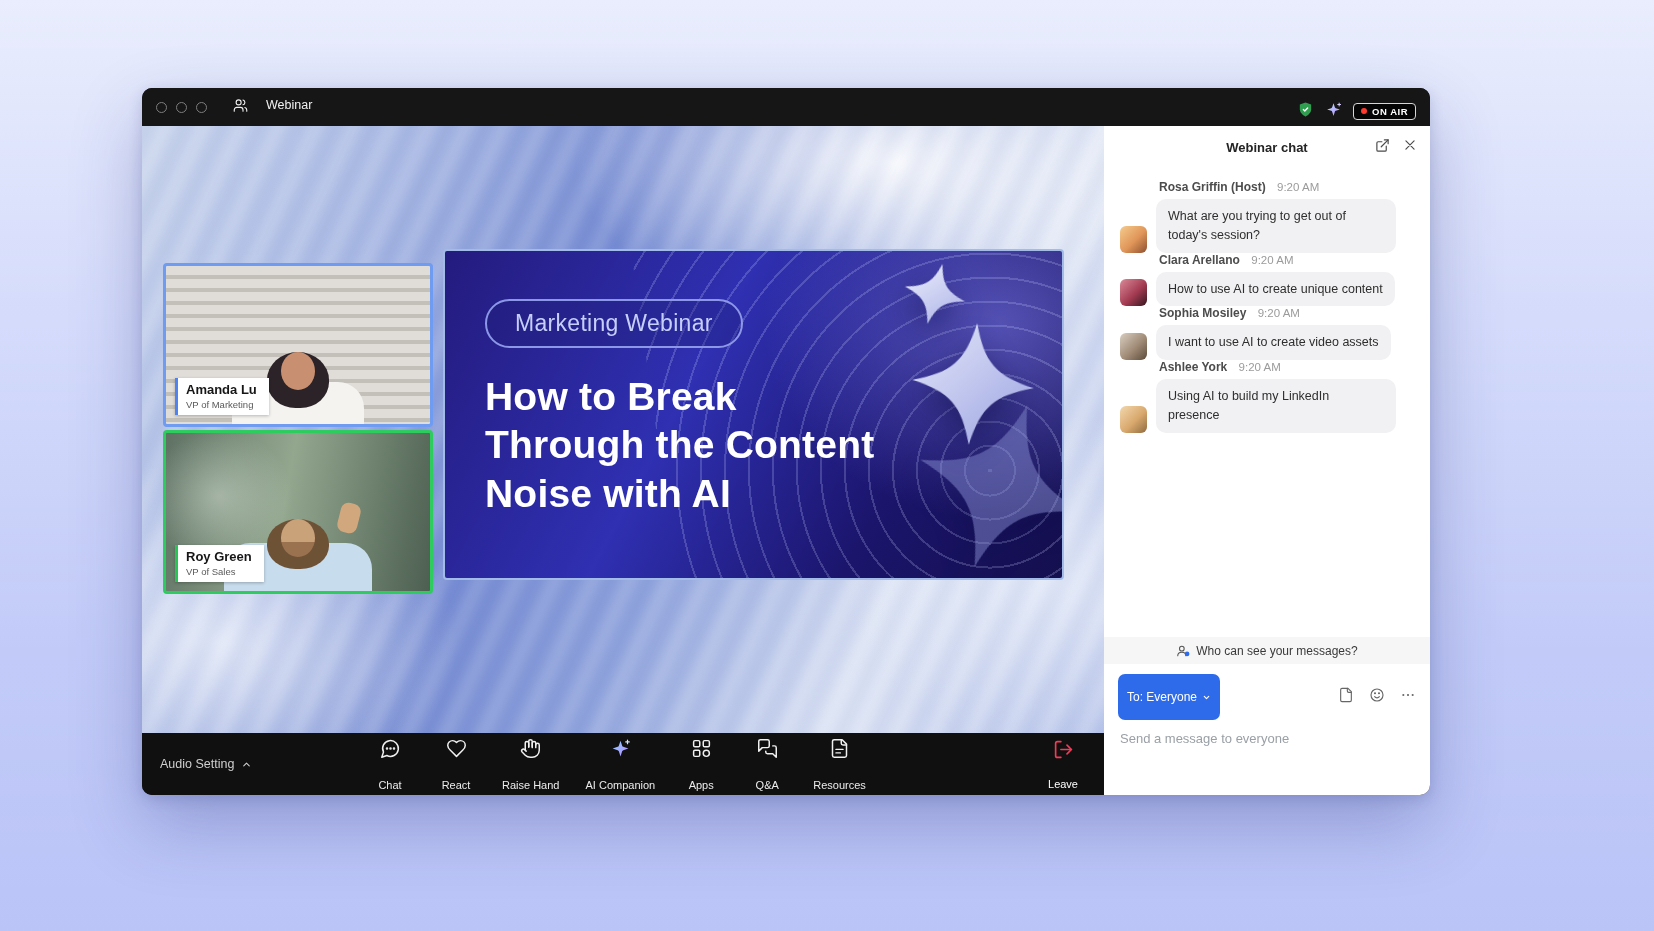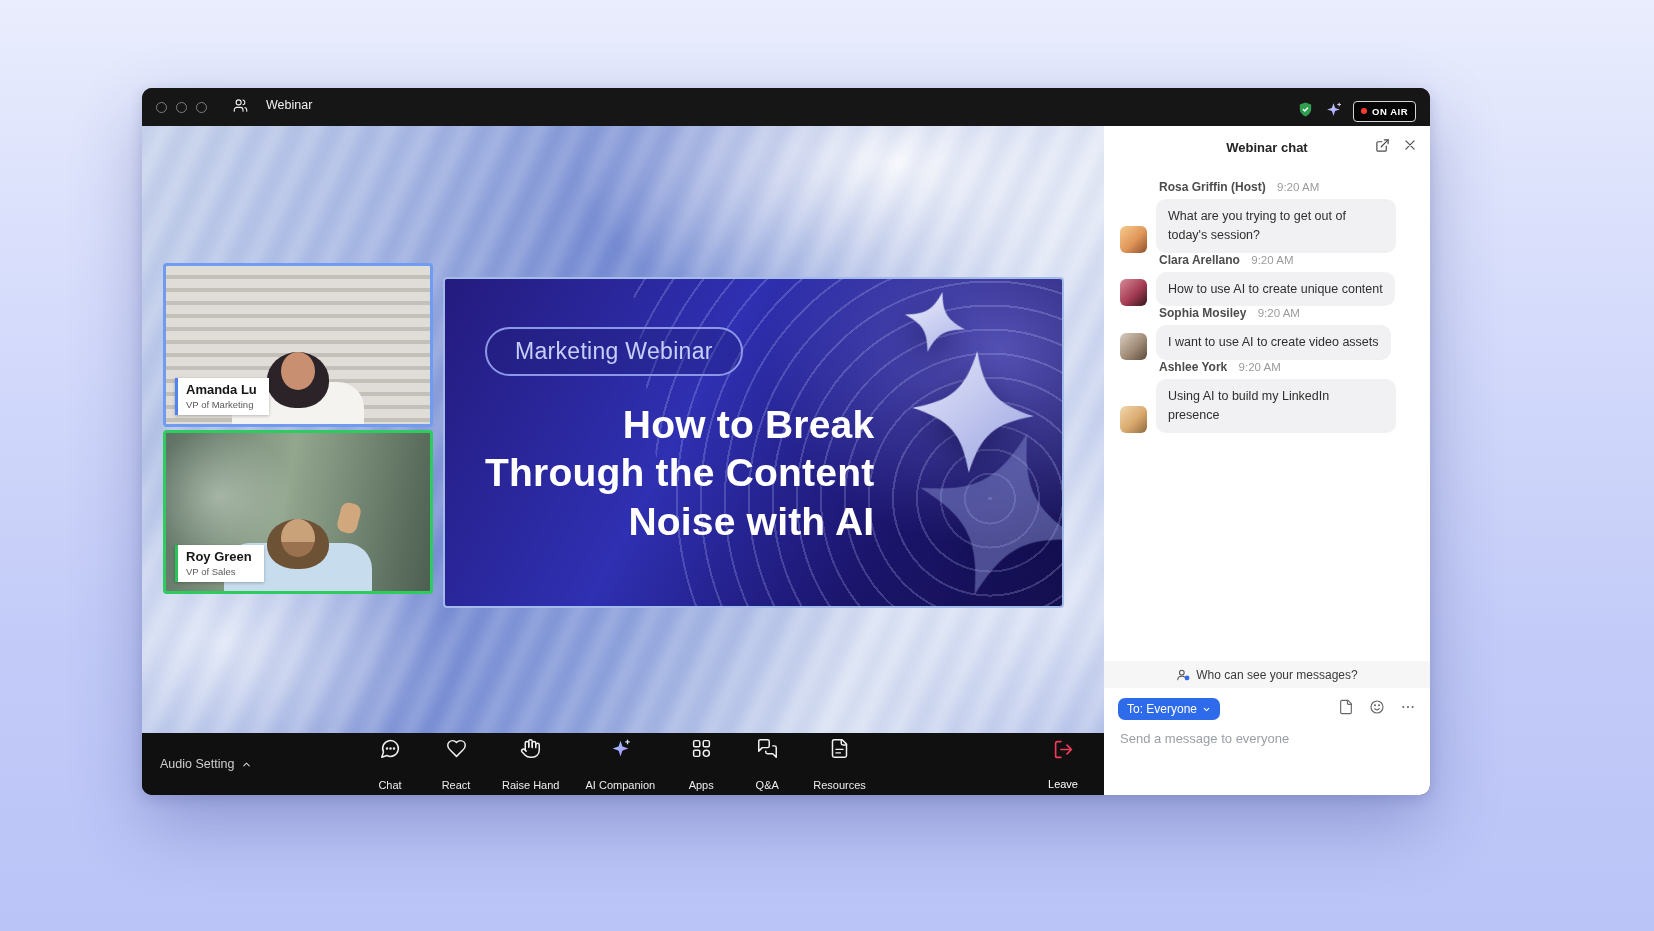--- a/index.html
+++ b/index.html
@@ -11,21 +11,21 @@
 
   .window { position:absolute; left:142px; top:88px; width:1288px; height:707px;
     border-radius:10px; overflow:hidden; display:flex; flex-direction:column;
     box-shadow: 0 30px 70px rgba(40,50,130,.30), 0 4px 14px rgba(40,50,130,.18); background:#0f0f0f; }
 
   
   .titlebar { flex:none; height:38px; background:#161616; display:flex; align-items:center; padding:0 14px; }
   .lights { display:flex; gap:9px; margin-right:26px; }
   .light { width:11px; height:11px; border-radius:50%; border:1.5px solid #7e7e7e; background:transparent; }
   .app-title { display:flex; gap:18px; color:#f0f0f0; font-size:12.5px; }
-  .tb-right { margin-left:auto; display:flex; gap:11px;margin-top:8px; }
+  .tb-right { margin-left:auto; display:flex; align-items:center; gap:11px;margin-top:8px; }
   .onair { display:flex; align-items:center; gap:5px; border:1px solid #d6d6d6; border-radius:4px;
     padding:2px 7px; background:#050505; color:#fff; font-size:9.5px; font-weight:bold; letter-spacing:.5px; }
   .onair-dot { width:6px; height:6px; border-radius:50%; background:#ff3b30; }
 
   .body-row { flex:1; display:flex; min-height:0; }
 
   
   .main { width:962px; flex:none; display:flex; flex-direction:column; position:relative; }
   .stage { flex:1; position:relative; overflow:hidden;
     background:
@@ -54,25 +54,25 @@
   .torso-roy { background:#c7dcec; width:148px; height:52px; }
   .hand-roy { position:absolute; right:14px; bottom:62px; width:20px; height:30px; border-radius:8px;
     background:#d1a87e; transform:rotate(14deg); }
 
   .nametag { position:absolute; left:9px; bottom:9px; background:#fff; padding:5px 12px 5px 8px;
     border-left:3px solid #4f83f1; box-shadow:0 1px 3px rgba(0,0,0,.25); }
   .nametag .nm { font-size:13px; font-weight:bold; color:#161616; line-height:1.15; }
   .nametag .rl { font-size:9.5px; color:#5a5a5a; margin-top:1px; }
 
   
-  .slide { position:absolute; left:301px; top:151px; width:621px; height:331px; border:2px solid #a2bbe8; border-radius:4px;
+  .slide { position:absolute; left:301px; top:123px; width:621px; height:331px; border:2px solid #a2bbe8; border-radius:4px;
     overflow:hidden;
     background:
       radial-gradient(70% 110% at 90% 22%, rgba(140,140,255,.5), rgba(0,0,0,0) 55%),
-      linear-gradient(118deg,#241b7e 0%, #2f30b2 40%, #1b156c 72%, #140f4e 100%); text-align: right; }
+      linear-gradient(118deg,#241b7e 0%, #2f30b2 40%, #1b156c 72%, #140f4e 100%); }
   .slide .ripples { position:absolute; right:-160px; top:-60px; width:560px; height:520px; transform:rotate(-8deg);
     background: repeating-radial-gradient(circle at 58% 55%, rgba(200,206,255,.22) 0 2px, rgba(0,0,0,0) 2px 24px); }
   .star { position:absolute; filter: drop-shadow(0 12px 16px rgba(8,8,60,.5)); }
   .star-small { right:96px; top:12px; width:62px; height:62px; transform:rotate(14deg); }
   .star-big   { right:28px; top:72px; width:122px; height:122px; transform:rotate(4deg); }
   .star-ghost { right:-24px; top:150px; width:170px; height:170px; opacity:.45; transform:rotate(18deg); }
 
   .slide-badge { position:absolute; left:40px; top:48px; padding:9px 28px; border:2px solid #8d97e8; border-radius:32px;
     color:#c6cffb; font-size:23px; background:rgba(28,28,110,.28); letter-spacing:.3px; }
   .slide-headline { position:absolute; left:40px; top:122px; color:#ffffff; font-size:39px; font-weight:bold;
@@ -107,21 +107,21 @@
   .bubble { background:#f1f1f3; border-radius:10px; padding:8px 12px; font-size:12.5px; color:#2e2e2e;
     line-height:1.5; max-width:240px; width:fit-content; }
 
   .privacy-bar { flex:none; height:27px; background:#f6f6f7; display:flex; align-items:center; justify-content:center;
     gap:6px; font-size:12px; color:#3a3a3a; }
   .presence-dot { fill:#2e6bea; }
 
   .composer { flex:none; padding:10px 14px 0; }
   .composer-row { display:flex; align-items:center; }
   .to-pill { display:inline-flex; align-items:center; gap:5px; background:#2e6bea; color:#fff; font-size:12px;
-    border:none; border-radius:7px; padding:4px 9px; }
+    border:none; border-radius:7px; padding:16px 9px; }
   .composer-icons { margin-left:auto; display:flex; align-items:center; gap:15px; }
   .composer-input { border:none; outline:none; background:transparent; width:100%; font-size:13px; color:#333;
     padding:11px 2px 0; font-family:"Liberation Sans", sans-serif; }
   .composer-input::placeholder { color:#9aa0a6; }
   .chat-bottom-space { flex:none; height:48px; }
 </style>
 </head>
 <body>
 
 <div class="canvas">

